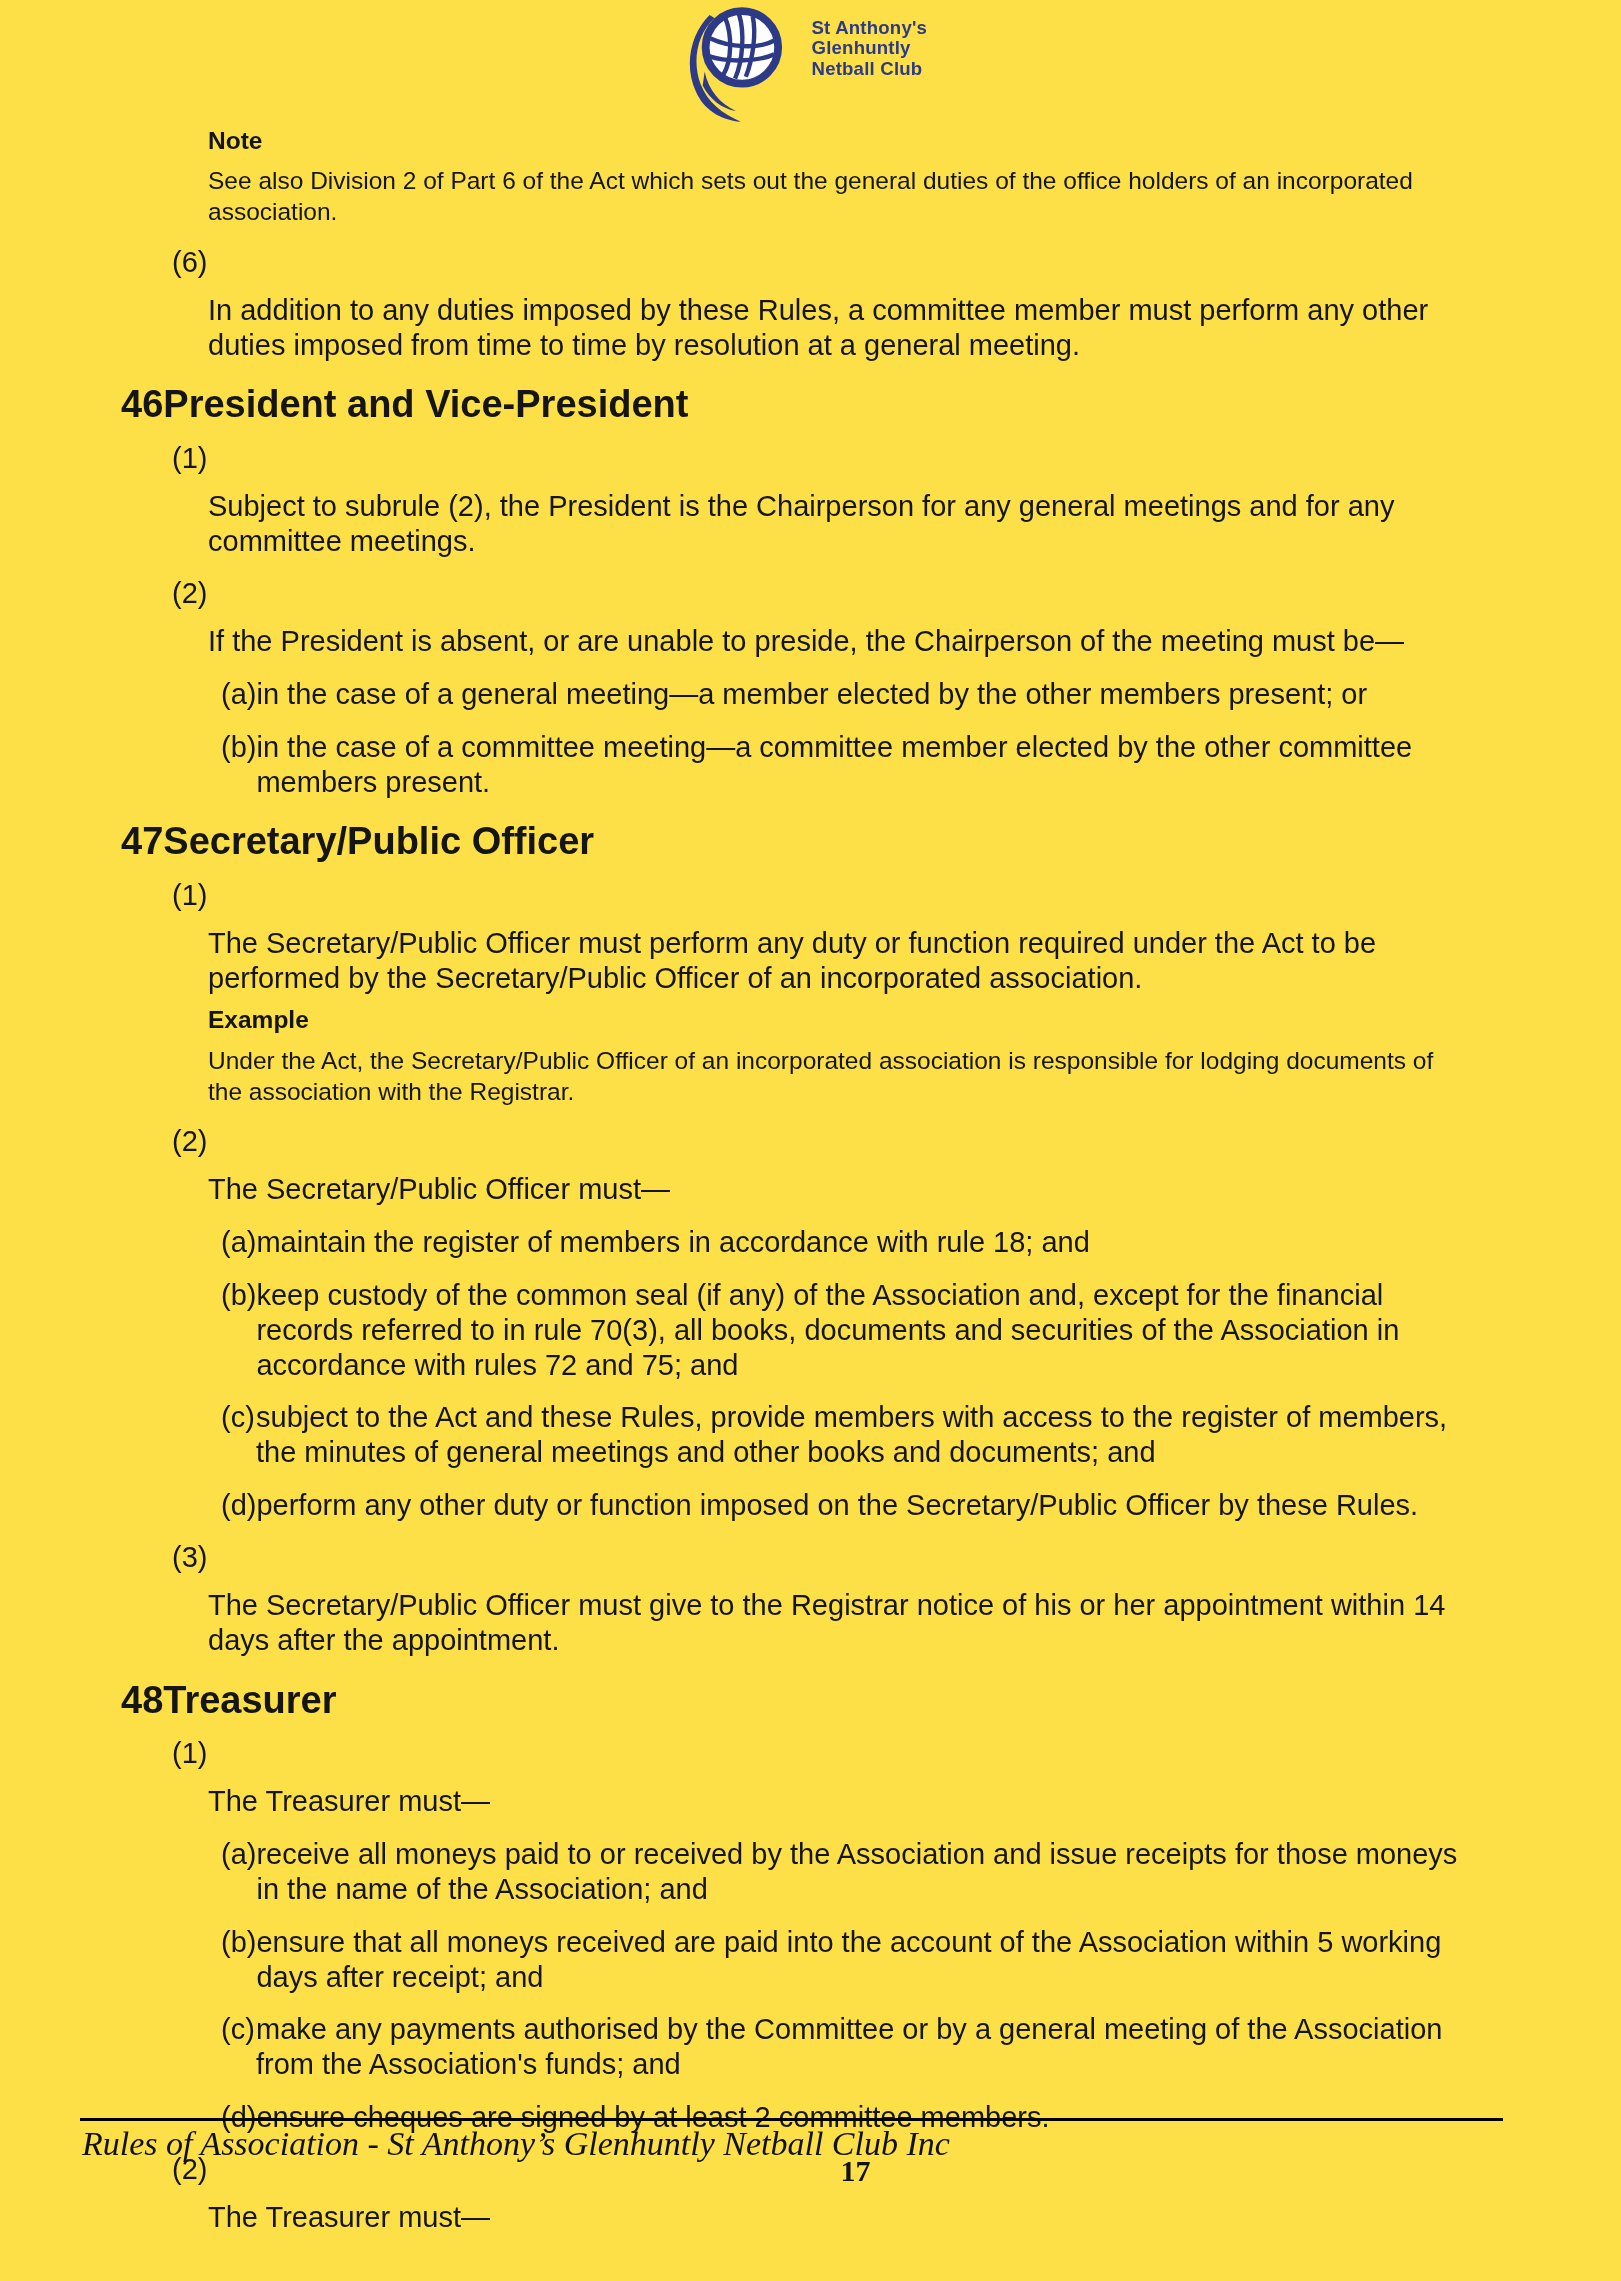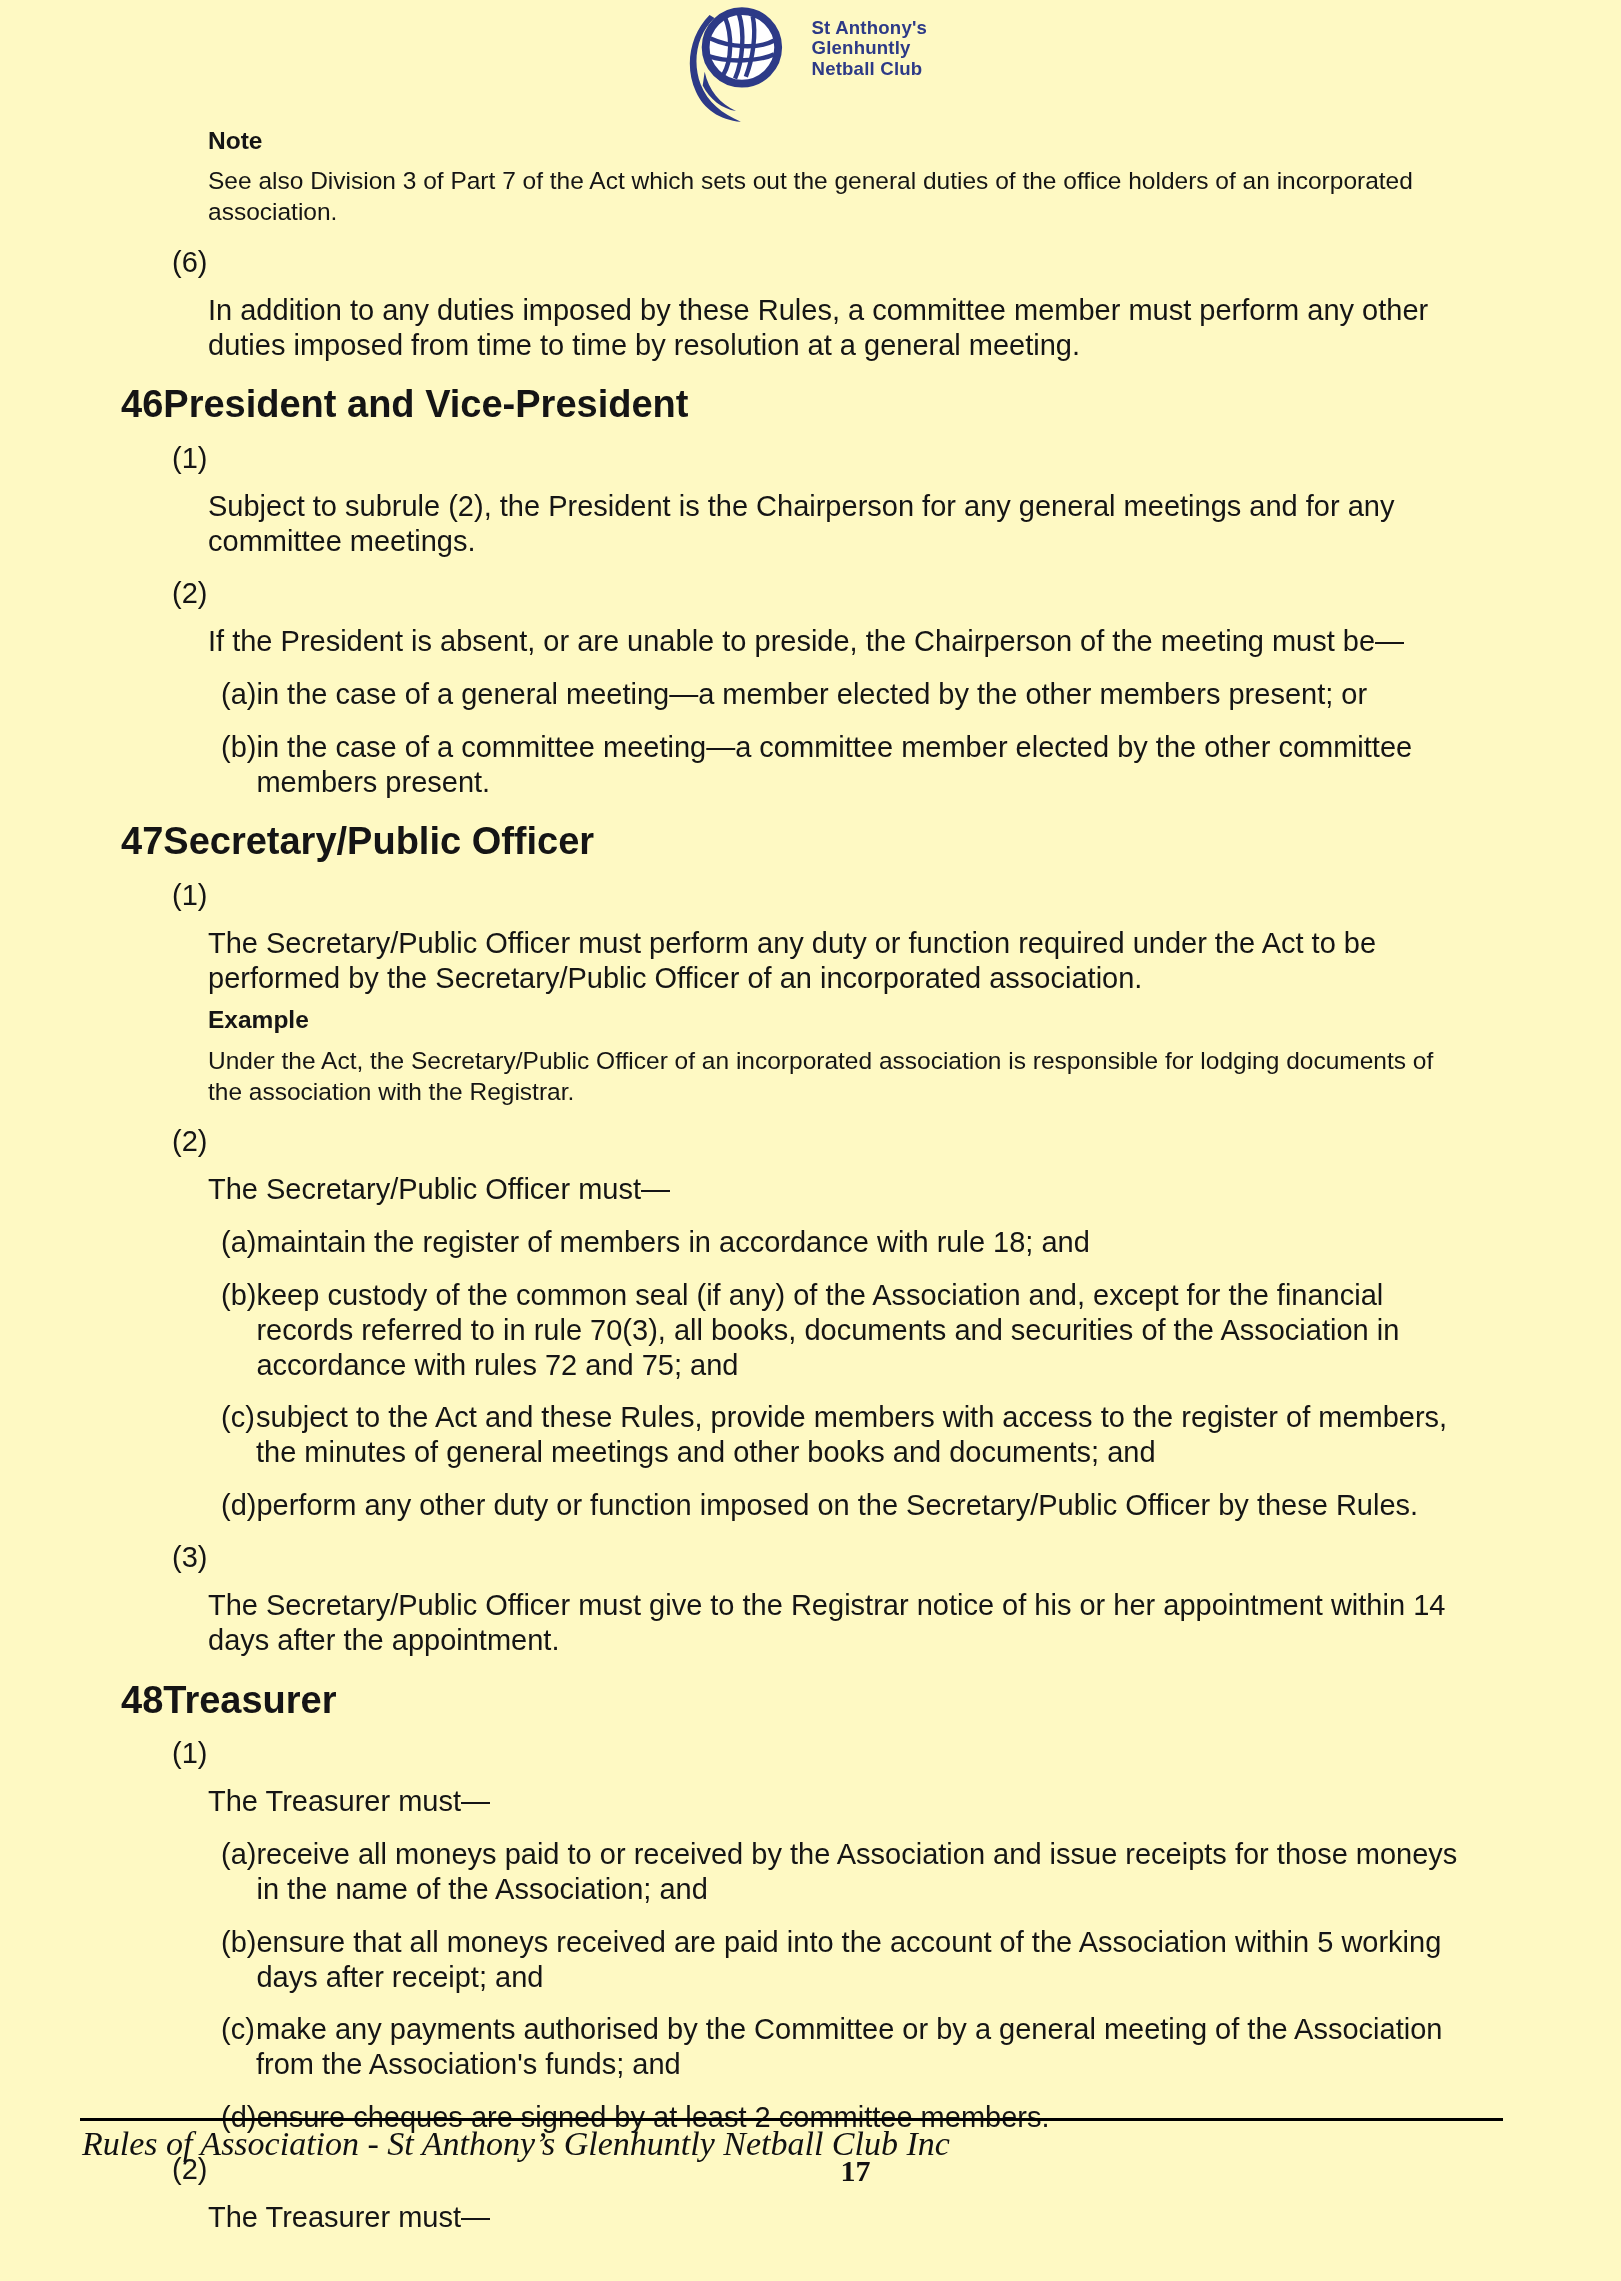--- a/index.html
+++ b/index.html
@@ -1,17 +1,17 @@
 <!DOCTYPE html>
 <html><head>
 <meta charset="utf-8">
 <style>
   html,body{margin:0;padding:0;background:#e8e8e8;}
   .page{
-    position:relative;width:1621px;height:2282px;background:#fef9c3;
+    position:relative;width:1621px;height:2282px;background:#fde047;
     font-family:"Liberation Sans",sans-serif;color:#151515;overflow:hidden;margin:0 auto;
   }
   
   .logo{position:absolute;top:3.9px;left:688px;display:flex;align-items:flex-start;}
   .logo svg{display:block;}
   .logo-text{margin-left:25.5px;padding-top:13.7px;font-weight:bold;font-size:18.6px;line-height:20.6px;color:#2d3a87;letter-spacing:0.2px;}
   
   .content{position:absolute;top:116px;left:0;width:1621px;}
   .note-label{margin:11.8px 161px 0 208px;font-size:24.5px;line-height:25.5px;font-weight:bold;}
   .note-body{margin:11.8px 161px 0 208px;font-size:24.5px;line-height:31px;}
@@ -51,21 +51,21 @@
     <div class="logo-text">
       <div>St Anthony's</div>
       <div>Glenhuntly</div>
       <div>Netball Club</div>
     </div>
   </div>
 
   <div class="content">
 
     <div class="note-label">Note</div>
-    <div class="note-body">See also Division 3 of Part 7 of the Act which sets out the general duties of the office holders of an incorporated association.</div>
+    <div class="note-body">See also Division 2 of Part 6 of the Act which sets out the general duties of the office holders of an incorporated association.</div>
 
     <div class="clause">
       <span class="num">(6)</span>
       <div class="body">In addition to any duties imposed by these Rules, a committee member must perform any other duties imposed from time to time by resolution at a general meeting.</div>
     </div>
 
     <div class="section">
       <span class="num">46</span>
       <span class="title">President and Vice-President</span>
     </div>

